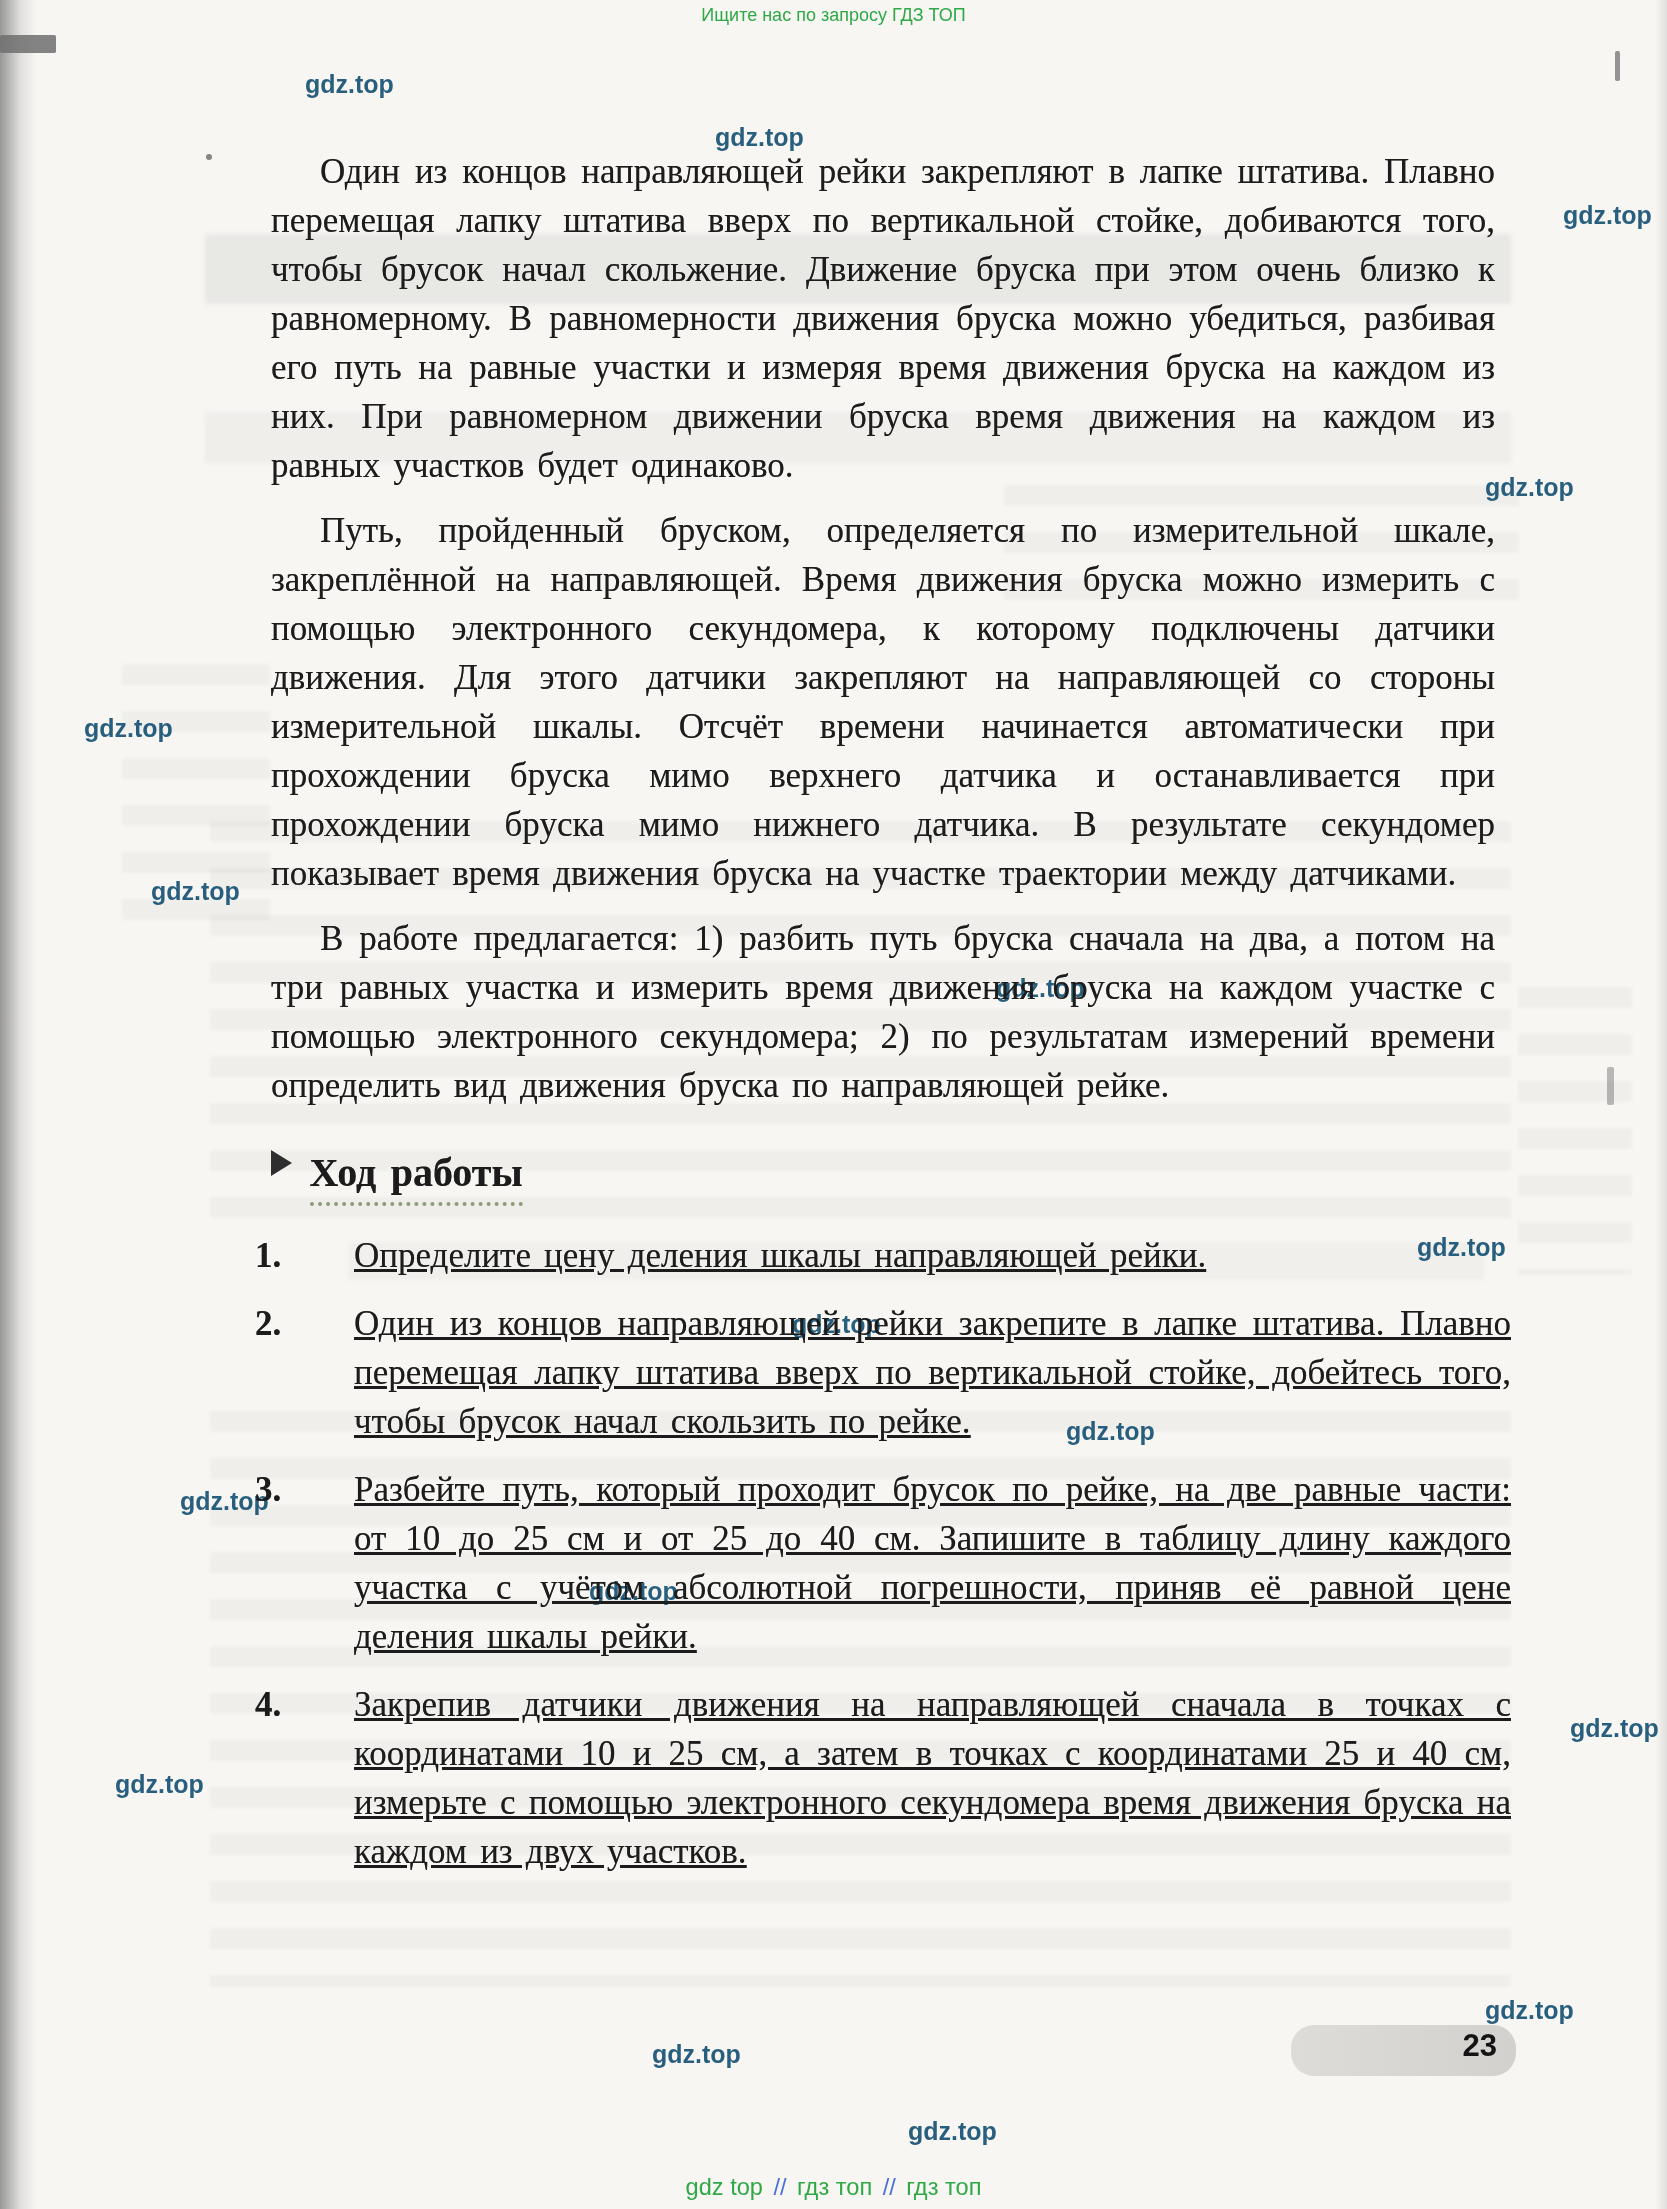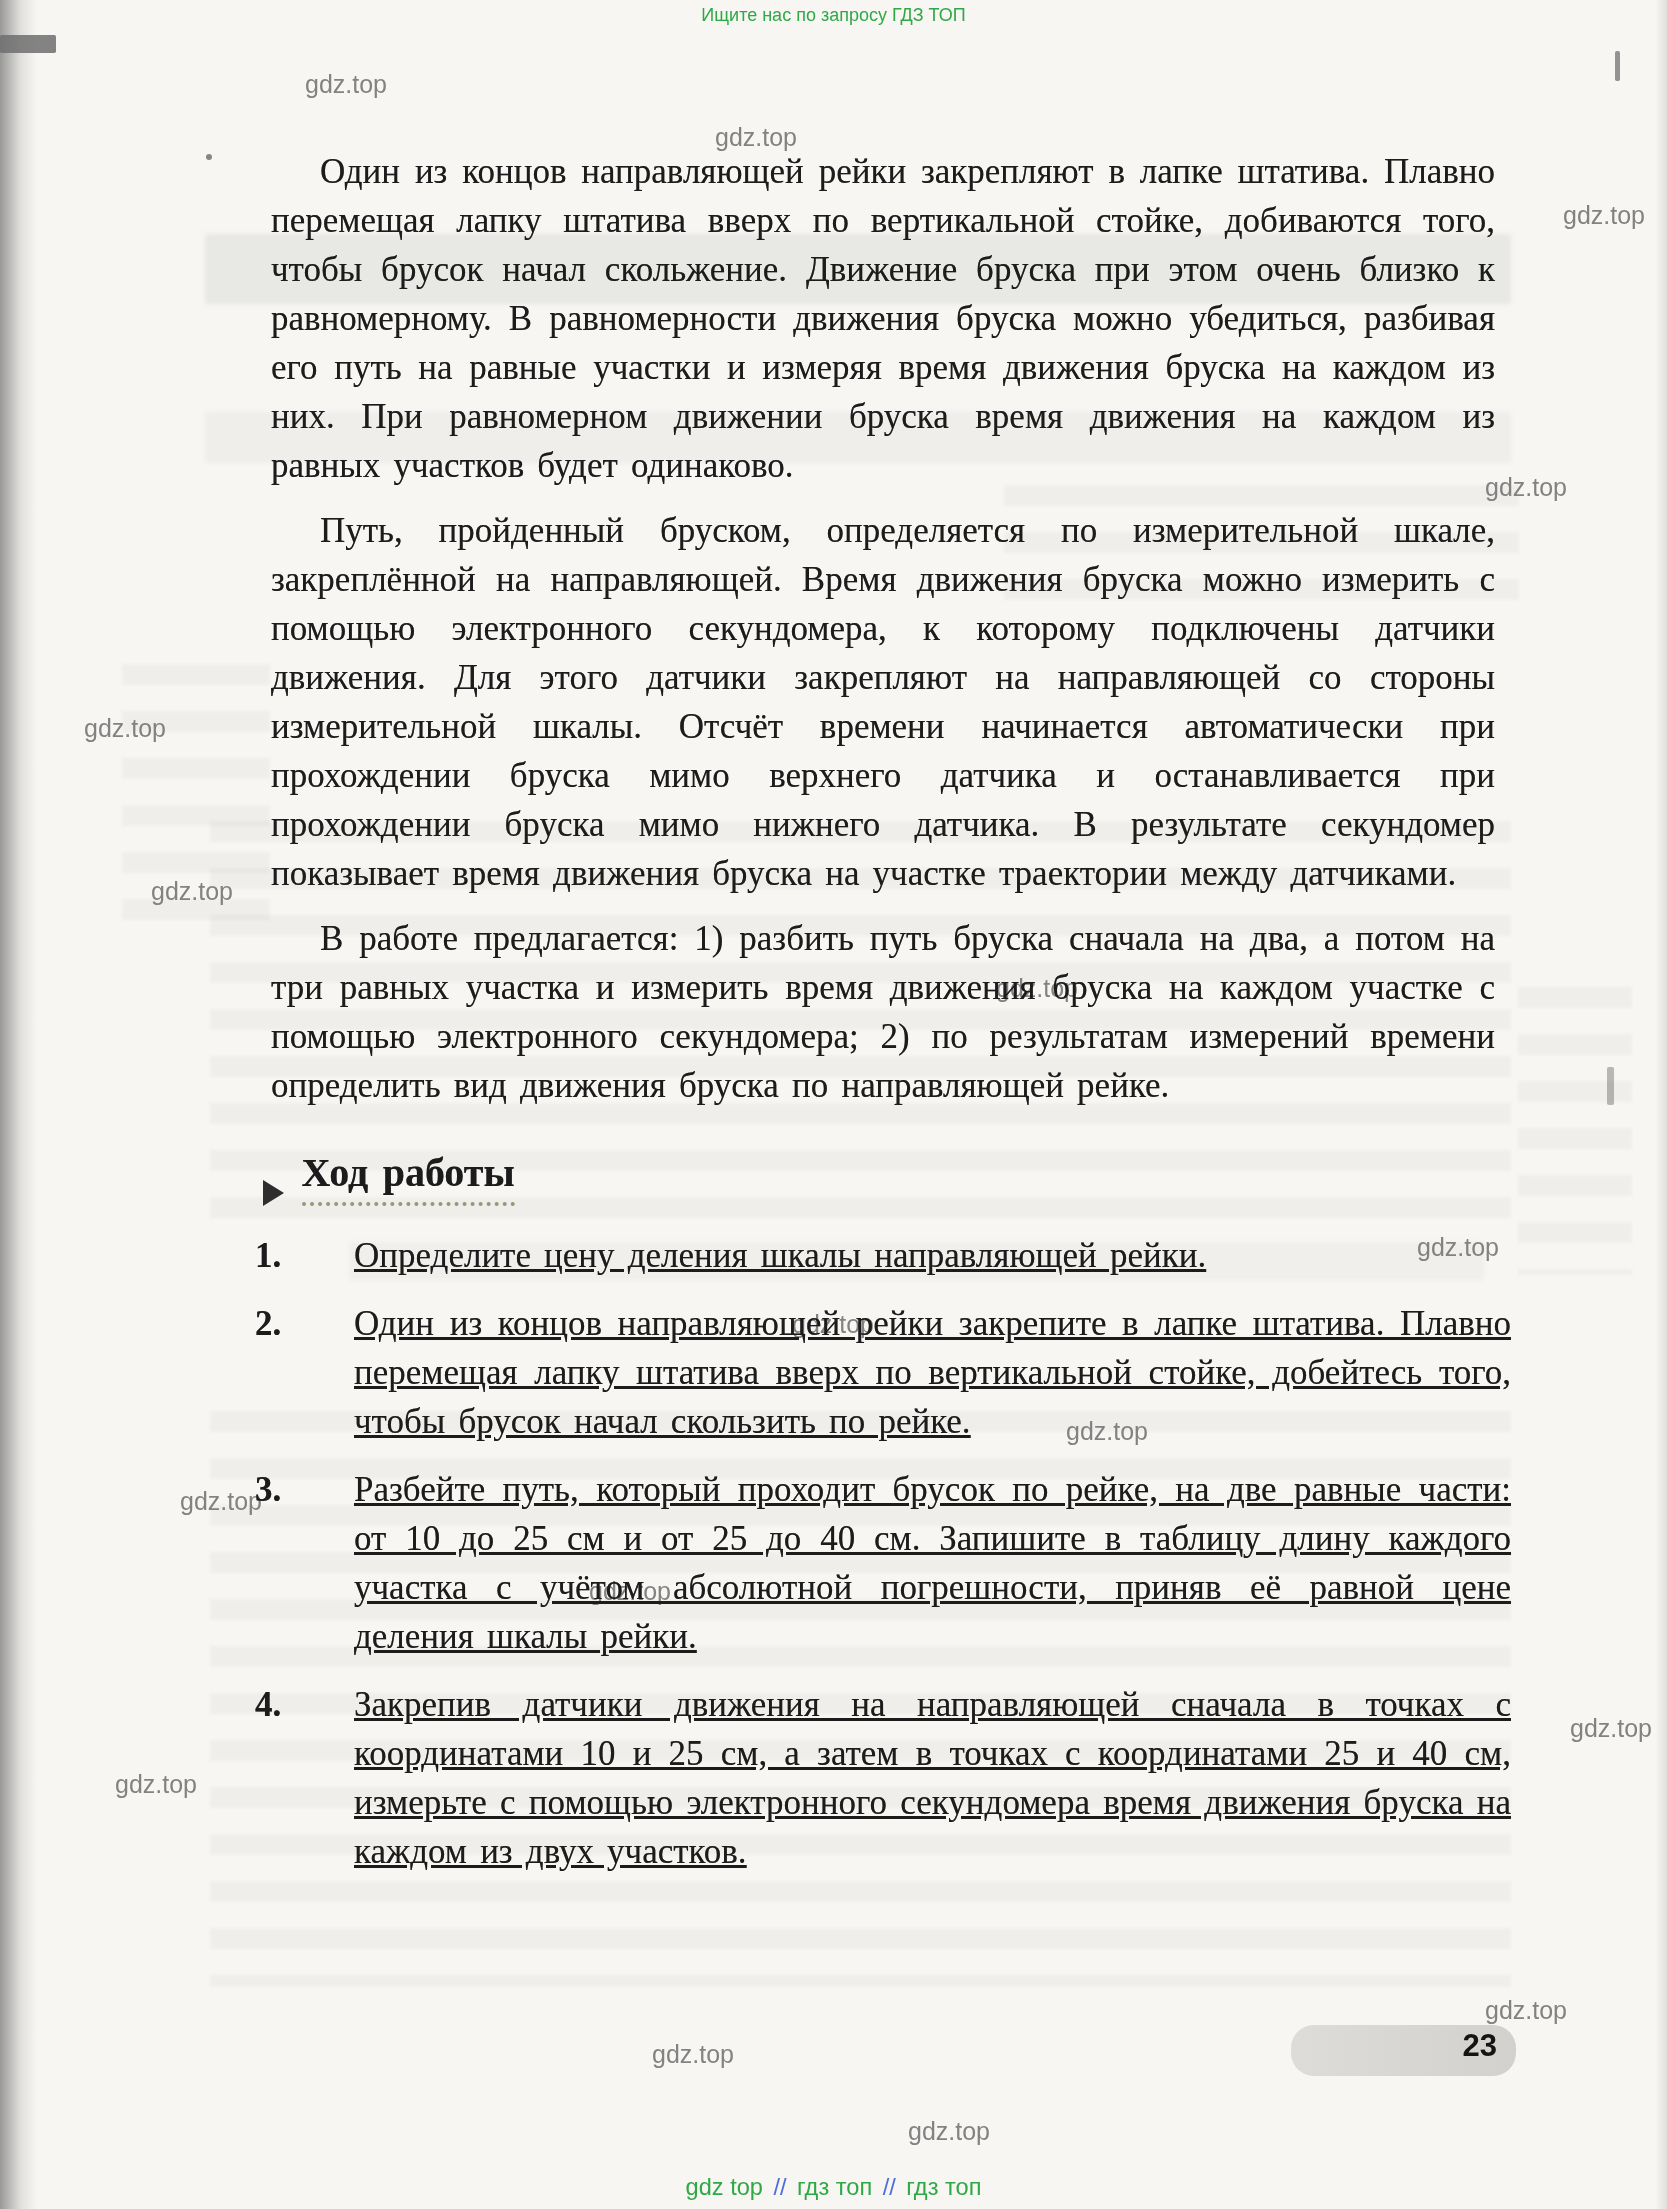--- a/index.html
+++ b/index.html
@@ -45,37 +45,38 @@
   .top-banner {
     position: absolute; top: 5.2px; left: 0; width: 100%;
     text-align: center;
     font-family: "Liberation Sans", sans-serif;
     font-size: 18px; color: #2fa846;
   }
 
   .watermark {
     position: absolute;
     font-family: "Liberation Sans", sans-serif;
-    font-size: 25px; color: #737373; opacity: 0.88;
+    font-size: 25px; color: #0c4a6e; opacity: 0.88;
     white-space: nowrap;
+    font-weight: bold;
   }
 
   .main {
     position: absolute; left: 255px; top: 131px; width: 1256px;
     color: #1c1c1c;
     font-size: 35px; line-height: 49px;
     text-align: justify;
     word-spacing: 4.4px;
     text-shadow: 0 0 0.6px rgba(20,20,20,0.55);
   }
   .main p { margin: 16px; text-indent: 49px; }
 
   .hod {
-    margin-top: 40px; margin-left: 8px;
-    display: flex; align-items: flex-end; gap: 17.5px;
+    margin-top: 40px; margin-left: 16px;
+    display: flex; align-items: flex-start; gap: 17.5px;
     text-align: left;
   }
   .hod .tri {
     width: 0; height: 0;
     border-left: 21px solid #2e2e2e;
     border-top: 13px solid transparent;
     border-bottom: 13px solid transparent;
     flex: 0 0 auto;
   }
   .hod .txt {

